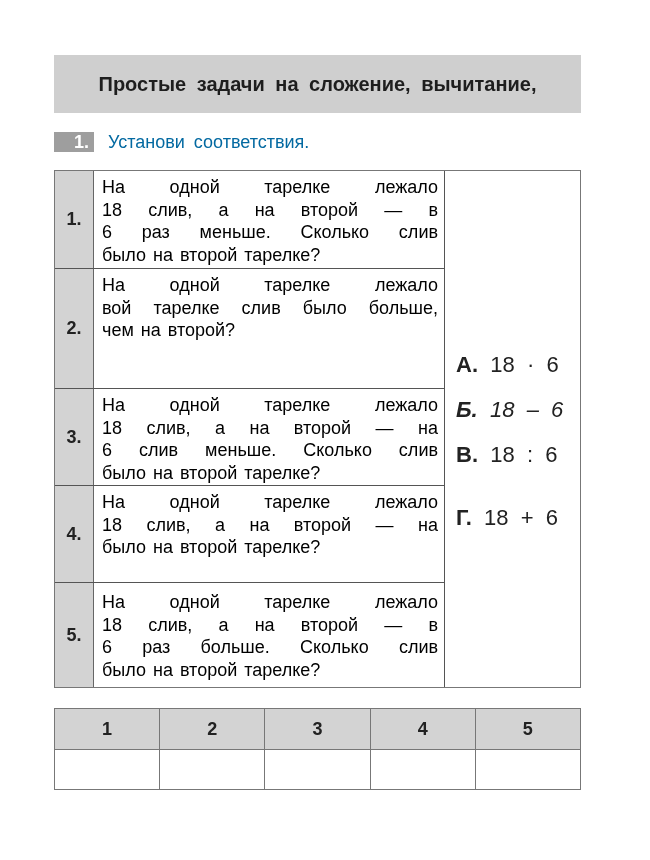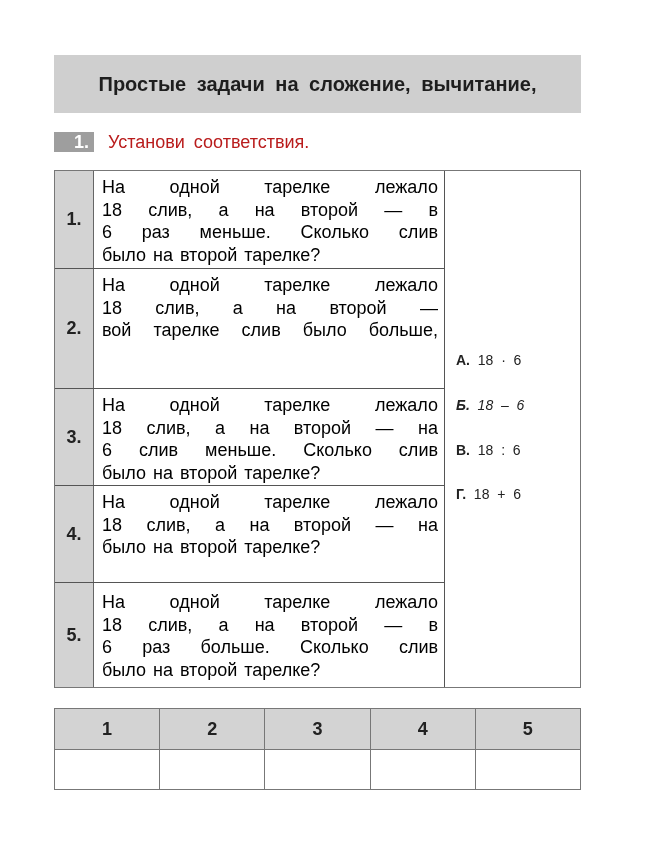--- a/index.html
+++ b/index.html
@@ -1,30 +1,30 @@
 <!DOCTYPE html>
 <html><head>
   <meta charset="utf-8">
   <style>
     html, body { margin:0; padding:0; background:#ffffff; }
     body { width:650px; height:860px; position:relative; font-family:"Liberation Sans", sans-serif; color:#222; overflow:hidden; }
     .title-box { position:absolute; left:54px; top:55px; width:527px; height:58px; background:#cfcfcf; display:flex; flex-direction:row; align-items:center; justify-content:center; }
     .title-line { font-weight:bold; font-size:20px; line-height:23px; word-spacing:5px; color:#1e1e1e; }
     .task { position:absolute; left:54px; top:131px; height:22px; display:flex; align-items:center; }
     .task-num { width:40px; height:20px; background:#9e9e9e; color:#fff; font-weight:bold; font-size:18px; text-align:right; padding-right:5px; box-sizing:border-box; line-height:20px; }
-    .task-text { margin-left:14px; font-size:18px; word-spacing:4px; color:#b91c1c; }
+    .task-text { margin-left:14px; font-size:18px; word-spacing:4px; color:#0369a1; }
     .match { position:absolute; left:54px; top:170px; width:527px; height:518px; border:1px solid #777; box-sizing:border-box; }
     .rows { position:absolute; left:0; top:0; width:389px; height:516px; }
     .row { position:absolute; left:0; width:389px; border-bottom:1px solid #555; box-sizing:border-box; display:flex; }
     .row:last-child { border-bottom:none; }
     .row-num { width:38px; background:#d3d3d3; border-right:1px solid #666; display:flex; align-items:center; justify-content:center; font-weight:bold; font-size:18px; color:#222; flex-shrink:0; }
     .row-text { flex:1; padding:5px 6px 0 8px; font-size:18px; line-height:22.5px; text-align:justify; text-align-last:justify; color:#000000; word-spacing:2px; }
     .row-text span { display:block; }
     .answers { position:absolute; left:389px; top:0; width:136px; height:516px; border-left:1px solid #555; box-sizing:border-box; }
-    .opt { position:absolute; left:11px; font-size:14px; color:#222; white-space:pre; }
+    .opt { position:absolute; left:11px; font-size:22px; color:#222; white-space:pre; }
     .opt b { font-weight:bold; }
     .ans-table { position:absolute; left:54px; top:708px; width:527px; border-collapse:collapse; }
     .ans-table td { border:1px solid #777; width:20%; text-align:center; font-size:18px; }
     .ans-table tr.hdr td { background:#d3d3d3; height:38px; font-weight:bold; color:#222; }
     .ans-table tr.blank td { height:37px; }
   </style>
 </head>
 <body>
 
 <div class="title-box">
@@ -44,22 +44,22 @@
         <span>На одной тарелке лежало</span>
         <span>18 слив, а на второй — в</span>
         <span>6 раз меньше. Сколько слив</span>
         <span style="text-align-last:left">было на второй тарелке?</span>
       </div>
     </div>
     <div class="row" style="top:98px;height:120px;">
       <div class="row-num">2.</div>
       <div class="row-text">
         <span>На одной тарелке лежало</span>
-        <span>18 слив, а на второй —</span>
         <span>вой тарелке слив было больше,</span>
+        <span style="text-align-last:left">чем на второй?</span>
       </div>
     </div>
     <div class="row" style="top:218px;height:97px;">
       <div class="row-num">3.</div>
       <div class="row-text">
         <span>На одной тарелке лежало</span>
         <span>18 слив, а на второй — на</span>
         <span>6 слив меньше. Сколько слив</span>
         <span style="text-align-last:left">было на второй тарелке?</span>
       </div>
@@ -80,21 +80,21 @@
         <span>6 раз больше. Сколько слив</span>
         <span style="text-align-last:left">было на второй тарелке?</span>
       </div>
     </div>
   </div>
 
   <div class="answers">
     <div class="opt" style="top:181px;"><b>А.</b>  <span>18  ·  6</span></div>
     <div class="opt" style="top:226px;font-style:italic;"><b>Б.</b>  <span>18  –  6</span></div>
     <div class="opt" style="top:271px;"><b>В.</b>  <span>18  :  6</span></div>
-    <div class="opt" style="top:315px;"><b>Г.</b>  <span>18  +  6</span></div>
+    <div class="opt" style="top:334px;"><b>Г.</b>  <span>18  +  6</span></div>
   </div>
 </div>
 
 <table class="ans-table">
   <tbody>
       <tr class="hdr">
     <td>1</td>
     <td>2</td>
     <td>3</td>
     <td>4</td>

